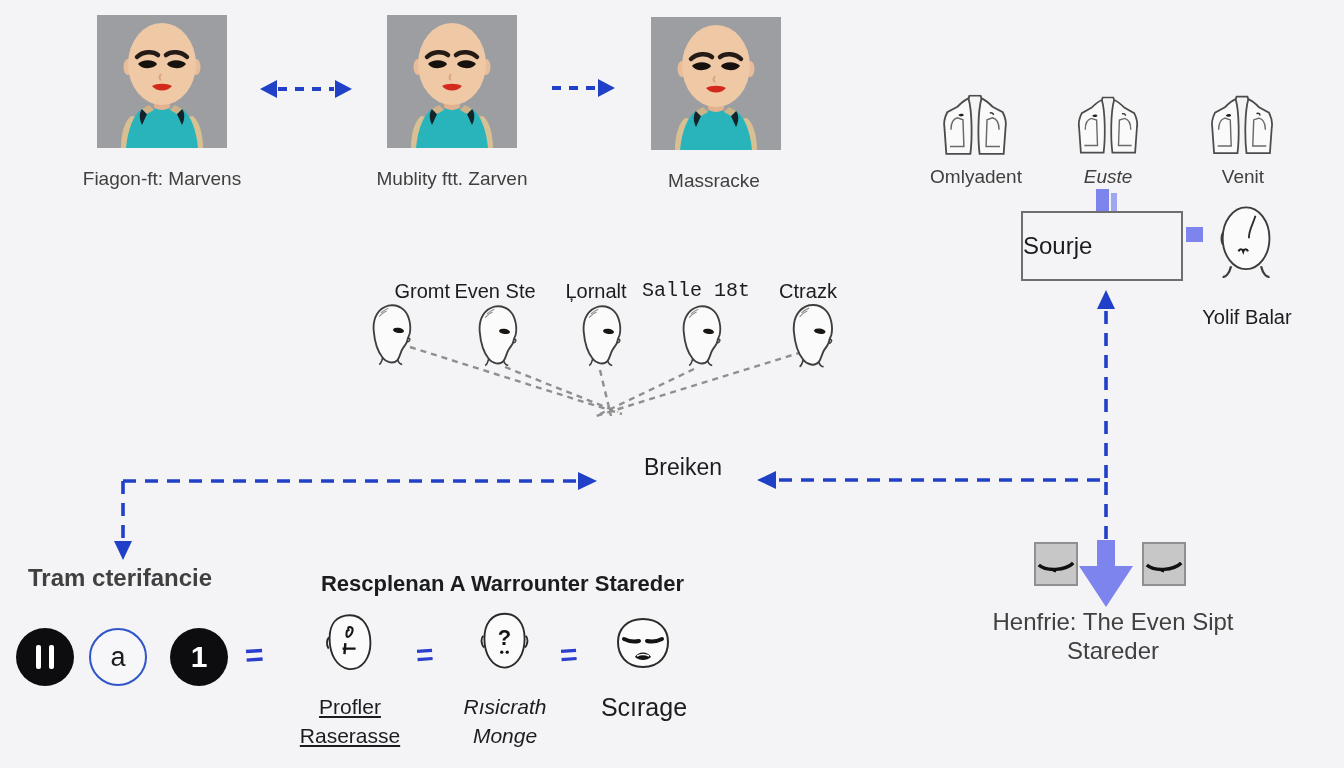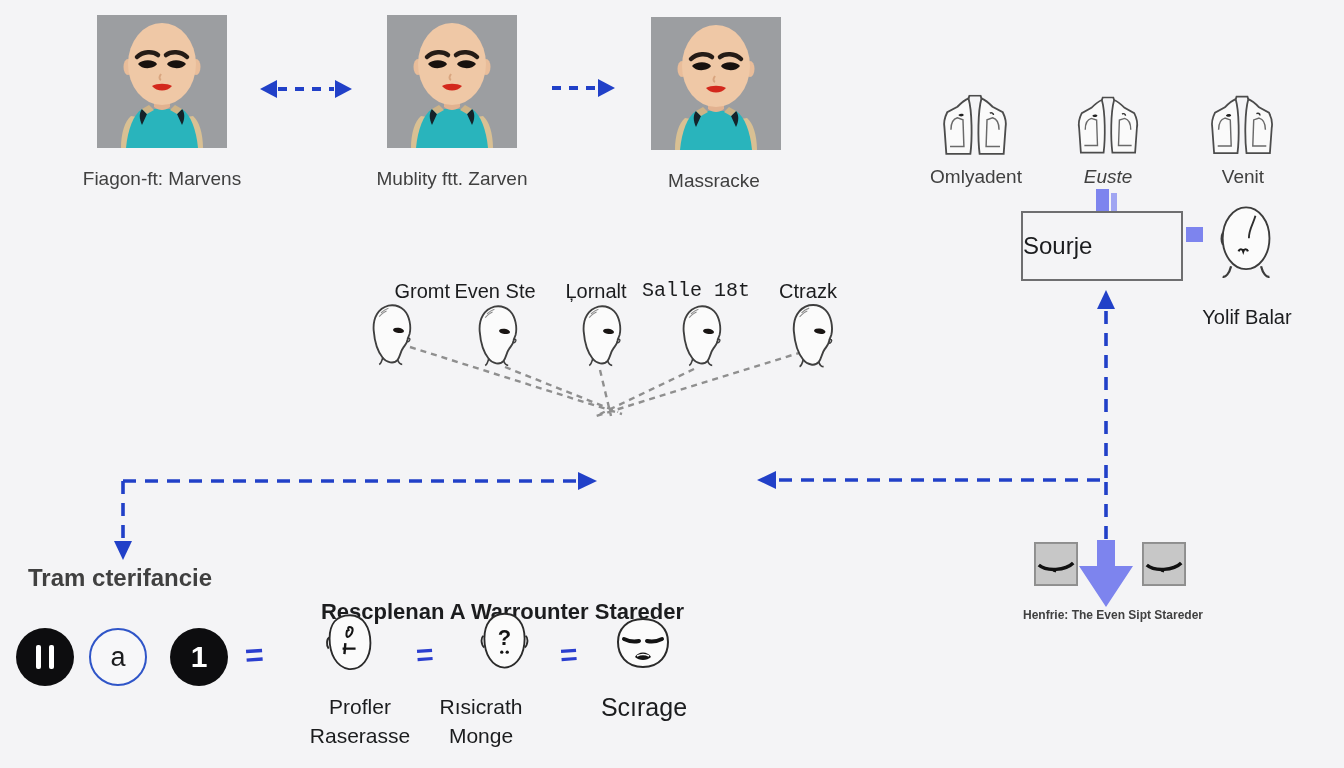--- a/index.html
+++ b/index.html
@@ -242,73 +242,74 @@
       <use href="#phead"></use>
     </svg>
   </div>
 <div class="abs icon" style="left:790px;top:303px;width:48px;height:66px;">
     <svg viewBox="0 0 50 68">
       <use href="#phead"></use>
     </svg>
   </div>
 
 <div class="lbl ink" style="left:600px;top:452px;width:166px;font-size:23px;line-height:31px;">
+  <div>Breiken</div>
 </div>
 
 <div class="abs navy" style="left:28px;top:564px;font-size:24px;font-weight:700;">Tram cterifancie</div>
 
 <div class="circle black" style="left:16px;top:628px;">
   <span class="pause-bars">
       <i></i>
       <i></i>
     </span>
 </div>
 <div class="circle outline" style="left:89px;top:628px;font-size:27px;">
   <span>a</span>
 </div>
 <div class="circle black" style="left:170px;top:628px;font-size:30px;font-weight:700;">
   <span>1</span>
 </div>
 <div class="equals" style="left:245px;top:637px;">=</div>
 
-<div class="lbl ink" style="left:300px;top:571px;width:405px;font-size:22px;font-weight:600;margin-top:28px;">Rescplenan A Warrounter Stareder</div>
+<div class="lbl ink" style="left:300px;top:571px;width:405px;font-size:22px;font-weight:600;">Rescplenan A Warrounter Stareder</div>
 
 <div class="abs icon" style="left:324px;top:613px;width:52px;height:62px;">
     <svg viewBox="0 0 56 66">
       <use href="#faceA"></use>
     </svg>
   </div>
 <div class="equals" style="left:416px;top:638px;font-size:30px;">=</div>
 <div class="abs icon" style="left:478px;top:611px;width:53px;height:64px;">
     <svg viewBox="0 0 58 68">
       <use href="#faceB"></use>
     </svg>
   </div>
 <div class="equals" style="left:560px;top:638px;font-size:30px;">=</div>
 <div class="abs icon" style="left:614px;top:617px;width:58px;height:54px;">
     <svg viewBox="0 0 58 54">
       <use href="#faceC"></use>
     </svg>
   </div>
 
-<div class="lbl ink" style="left:300px;top:692px;width:120px;font-size:21px;line-height:29px;">
+<div class="lbl ink" style="left:290px;top:692px;width:120px;font-size:21px;line-height:29px;text-decoration:underline;">
   <div>Profler</div>
   <div>Raserasse</div>
 </div>
-<div class="lbl ink" style="left:421px;top:692px;width:120px;font-size:21px;line-height:29px;">
+<div class="lbl ink" style="left:445px;top:692px;width:120px;font-size:21px;line-height:29px;font-style:italic;">
   <div>Rısicrath</div>
   <div>Monge</div>
 </div>
 <div class="lbl ink" style="left:584px;top:692px;width:120px;font-size:25px;">
   <div>Scırage</div>
 </div>
 
 <div class="abs icon" style="left:1034px;top:542px;width:44px;height:44px;">
     <svg viewBox="0 0 46 46">
       <use href="#graycard"></use>
     </svg>
   </div>
 <div class="abs icon" style="left:1142px;top:542px;width:44px;height:44px;">
     <svg viewBox="0 0 46 46">
       <use href="#graycard"></use>
     </svg>
   </div>
-<div class="lbl navy" style="left:947px;top:608px;width:332px;font-size:12px;font-weight:700;">Henfrie: The Even Sipt Stareder</div>
+<div class="lbl navy" style="left:947px;top:608px;width:332px;font-size:24px;font-weight:400;">Henfrie: The Even Sipt Stareder</div>
 
 </body></html>

